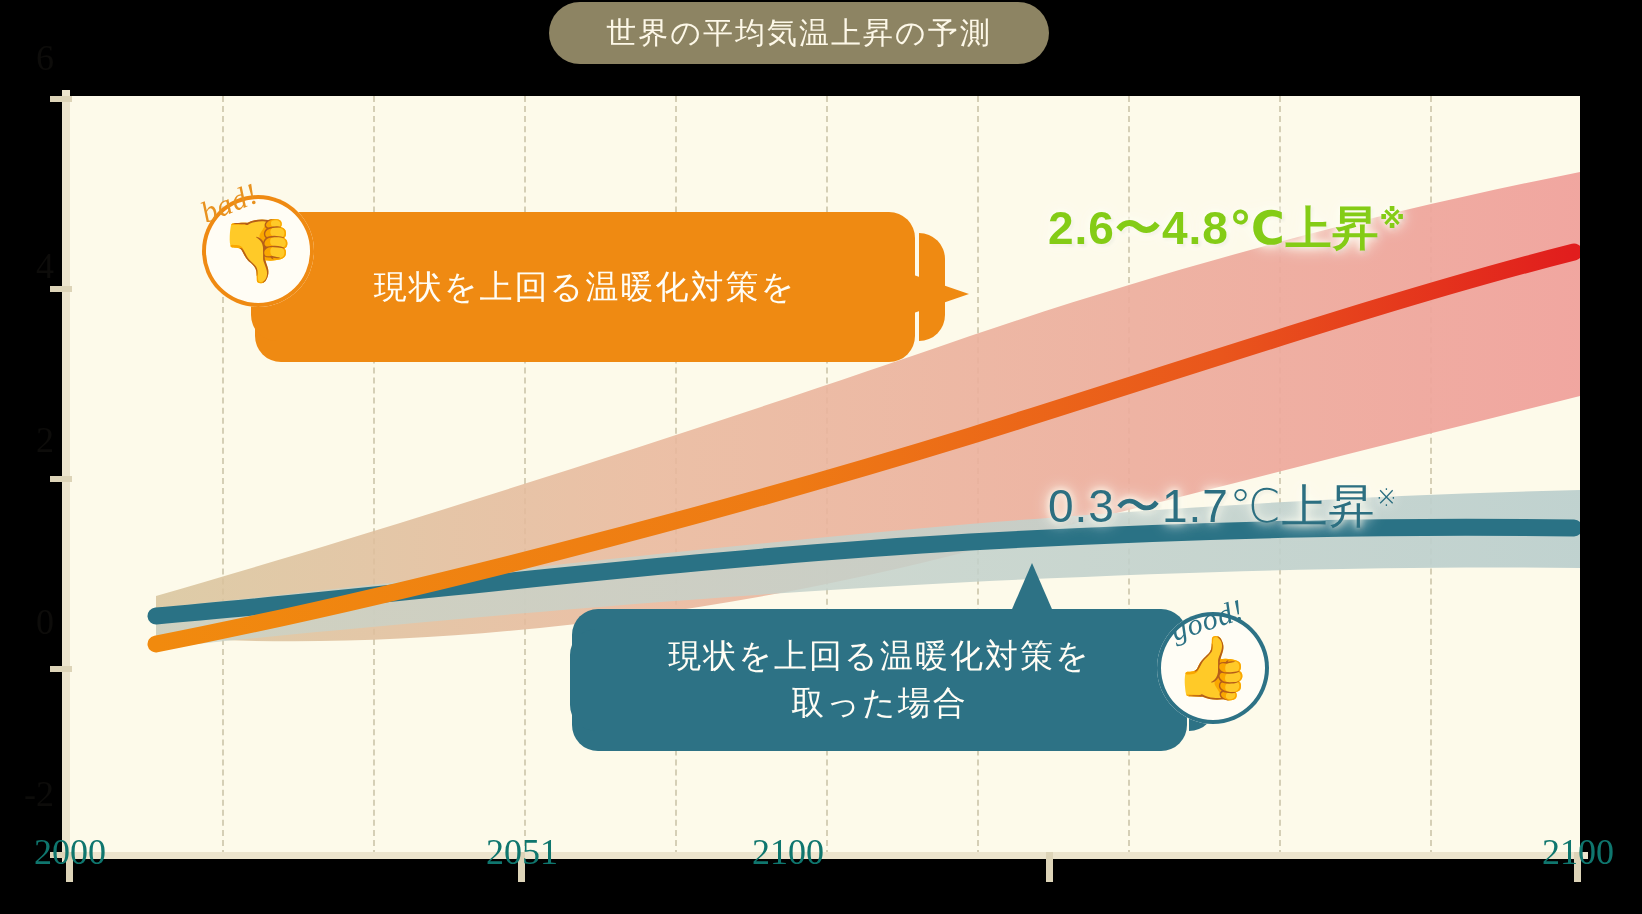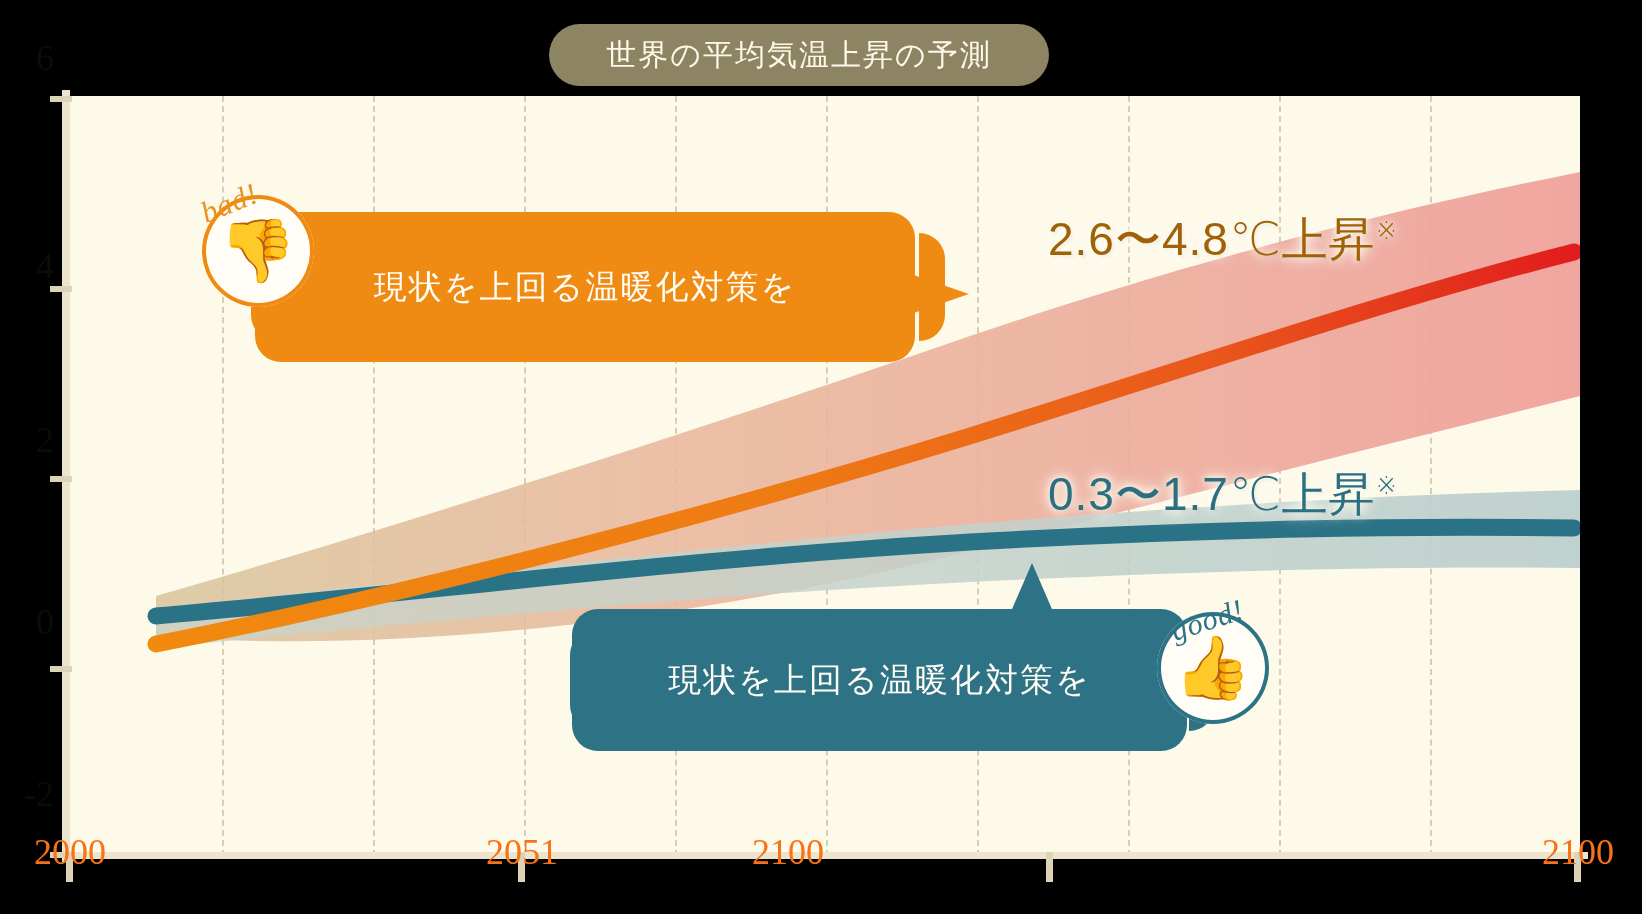--- a/index.html
+++ b/index.html
@@ -6,51 +6,50 @@
   body{width:1642px;height:914px;overflow:hidden;font-family:"Liberation Serif","DejaVu Serif",serif;}
   #stage{position:relative;width:1642px;height:914px;background:#000;}
 
   
   #title-pill{
     position:absolute;left:549px;top:2px;width:500px;height:62px;
     background:#8d8463;border-radius:31px;
     display:flex;align-items:center;justify-content:center;
     color:#fdf8e8;font-size:30px;letter-spacing:2px;
     font-family:"Liberation Serif","DejaVu Serif",serif;
-    margin-top:22px;
   }
 
   
   #plot{
     position:absolute;left:70px;top:96px;width:1510px;height:760px;
     background:#fdfaea;overflow:hidden;
   }
   .vgrid{position:absolute;top:0;bottom:0;width:0;
     border-left:2px dashed #cfc8ae;opacity:.85;}
 
   
   #yaxis{position:absolute;left:62px;top:90px;width:8px;height:772px;background:#ece4cd;}
   #xaxis{position:absolute;left:62px;top:852px;width:1526px;height:7px;background:#ece4cd;}
   .ytick{position:absolute;left:50px;width:22px;height:6px;background:#ddd4b8;}
   .xtick{position:absolute;top:852px;width:7px;height:30px;background:#ddd4b8;}
 
   .ylabel{position:absolute;left:2px;width:52px;text-align:right;
      color:#0d0c0a;font-size:36px;line-height:36px;font-family:"Liberation Serif",serif;}
   .xlabel{position:absolute;top:832px;width:140px;text-align:center;
-     color:#f97316;font-size:36px;line-height:40px;font-family:"Liberation Serif",serif;}
+     color:#0f766e;font-size:36px;line-height:40px;font-family:"Liberation Serif",serif;}
 
   
   #chartsvg{position:absolute;left:0;top:0;width:1510px;height:760px;}
 
   
   .vallabel{position:absolute;white-space:nowrap;font-size:46px;letter-spacing:1px;
      font-family:"Liberation Sans","DejaVu Sans",sans-serif;font-weight:300;
      text-shadow:0 0 6px #fffdf2,0 0 12px #fffdf2,0 0 18px #fffdf2,2px 2px 3px rgba(0,0,0,.10);}
-  #val-high{left:1048px;top:209px;color:#a16207;}
-  #val-low{left:1048px;top:464px;color:#2c6f81;}
+  #val-high{left:1048px;top:198px;color:#84cc16;font-weight:bold;}
+  #val-low{left:1048px;top:476px;color:#2c6f81;}
   .vallabel .aster{font-size:26px;vertical-align:super;}
 
   
   .bubble{position:absolute;border-radius:26px;color:#fffdf5;
      display:flex;flex-direction:column;align-items:center;justify-content:center;
      font-size:33px;line-height:1.42;letter-spacing:2px;text-align:center;
      font-family:"Liberation Serif","DejaVu Serif",serif;}
   #bubble-bad{left:255px;top:212px;width:660px;height:150px;background:#ef8a12;}
   #bubble-good{left:572px;top:609px;width:615px;height:142px;background:#2d7285;}
 
@@ -187,19 +186,20 @@
   <div class="badge" id="badge-bad">
     <span class="thumb" id="thumb-bad">👎</span>
   </div>
   <div class="badgeword" id="word-bad">bad!</div>
 
   <div id="tail-good"></div>
   <div class="bubble" id="bubble-good">
     <div class="scallop" id="good-left"></div>
     <div class="scallop" id="good-right"></div>
     <div>現状を上回る温暖化対策を</div>
+    <div>取った場合</div>
   </div>
   <div class="badge" id="badge-good">
     <span class="thumb" id="thumb-good">👍</span>
   </div>
   <div class="badgeword" id="word-good">good!</div>
 
 </div>
 
 </body></html>

